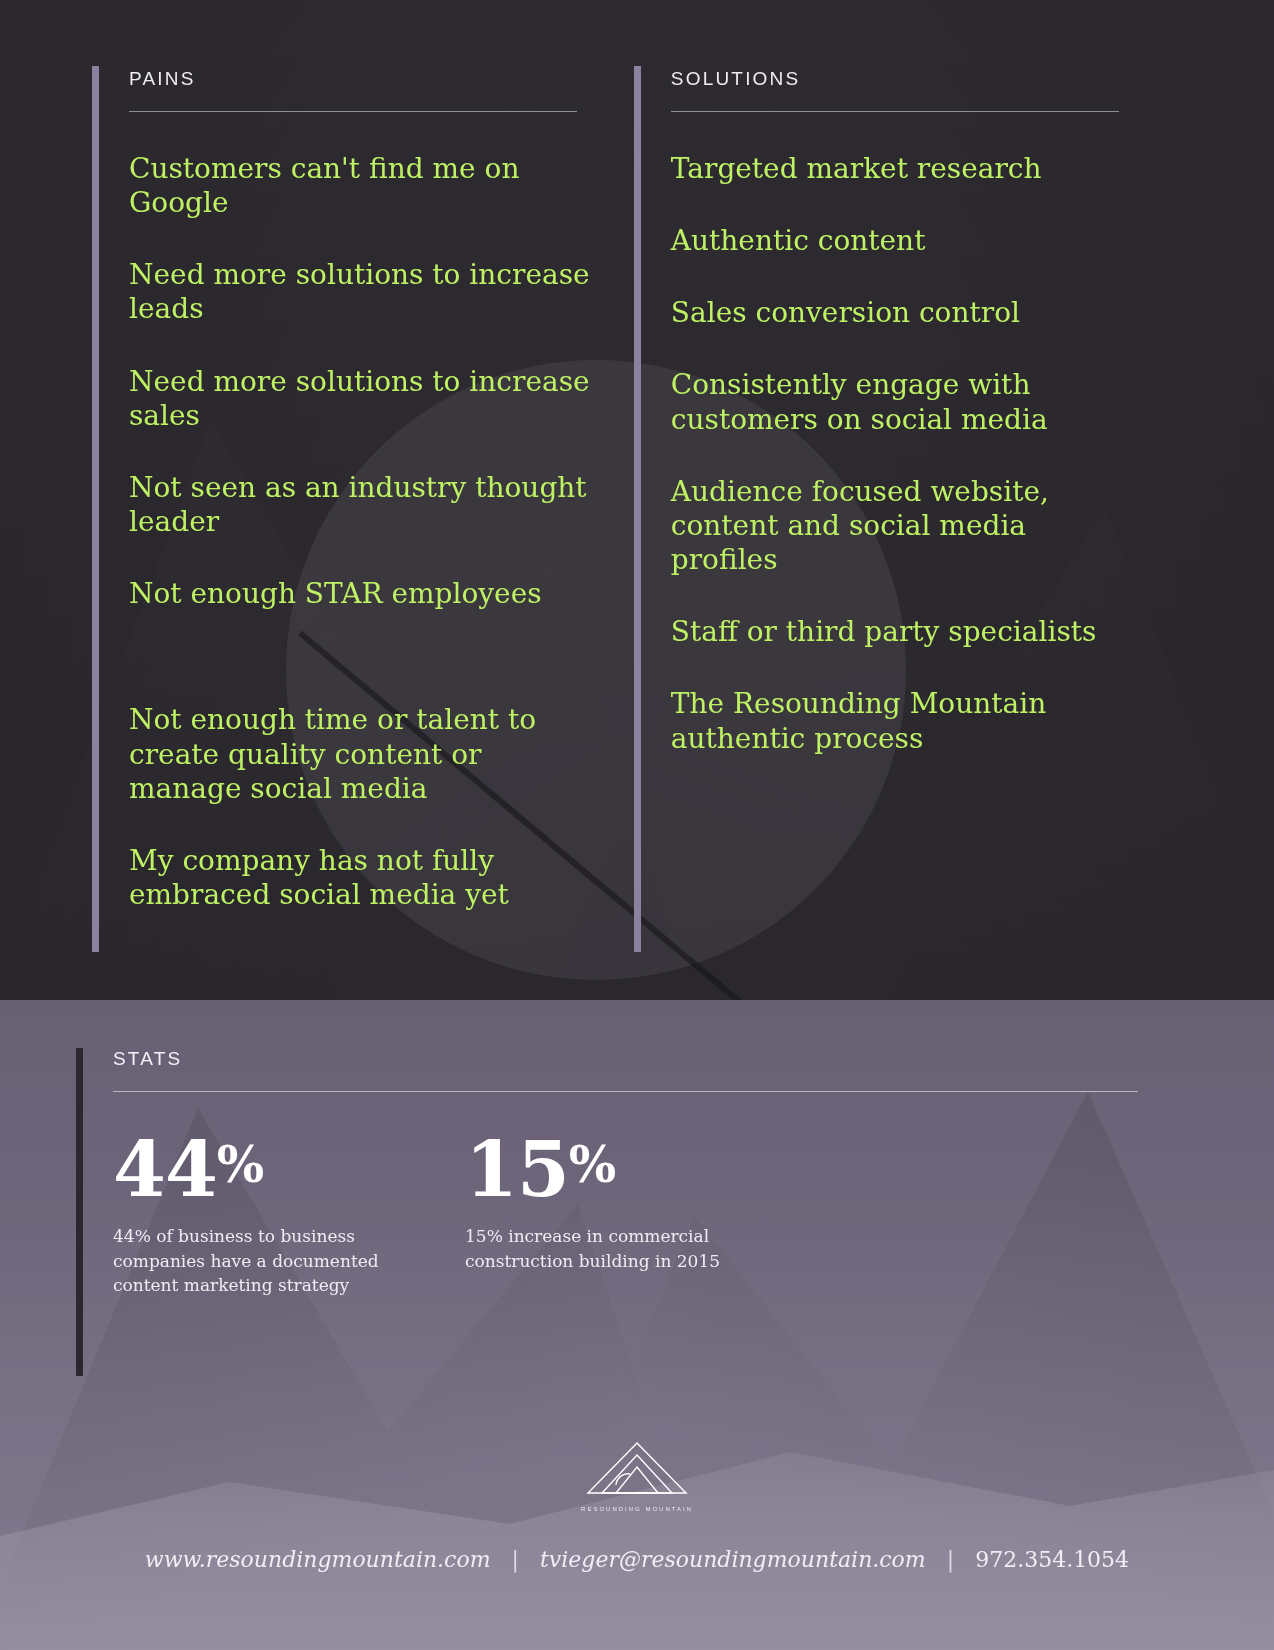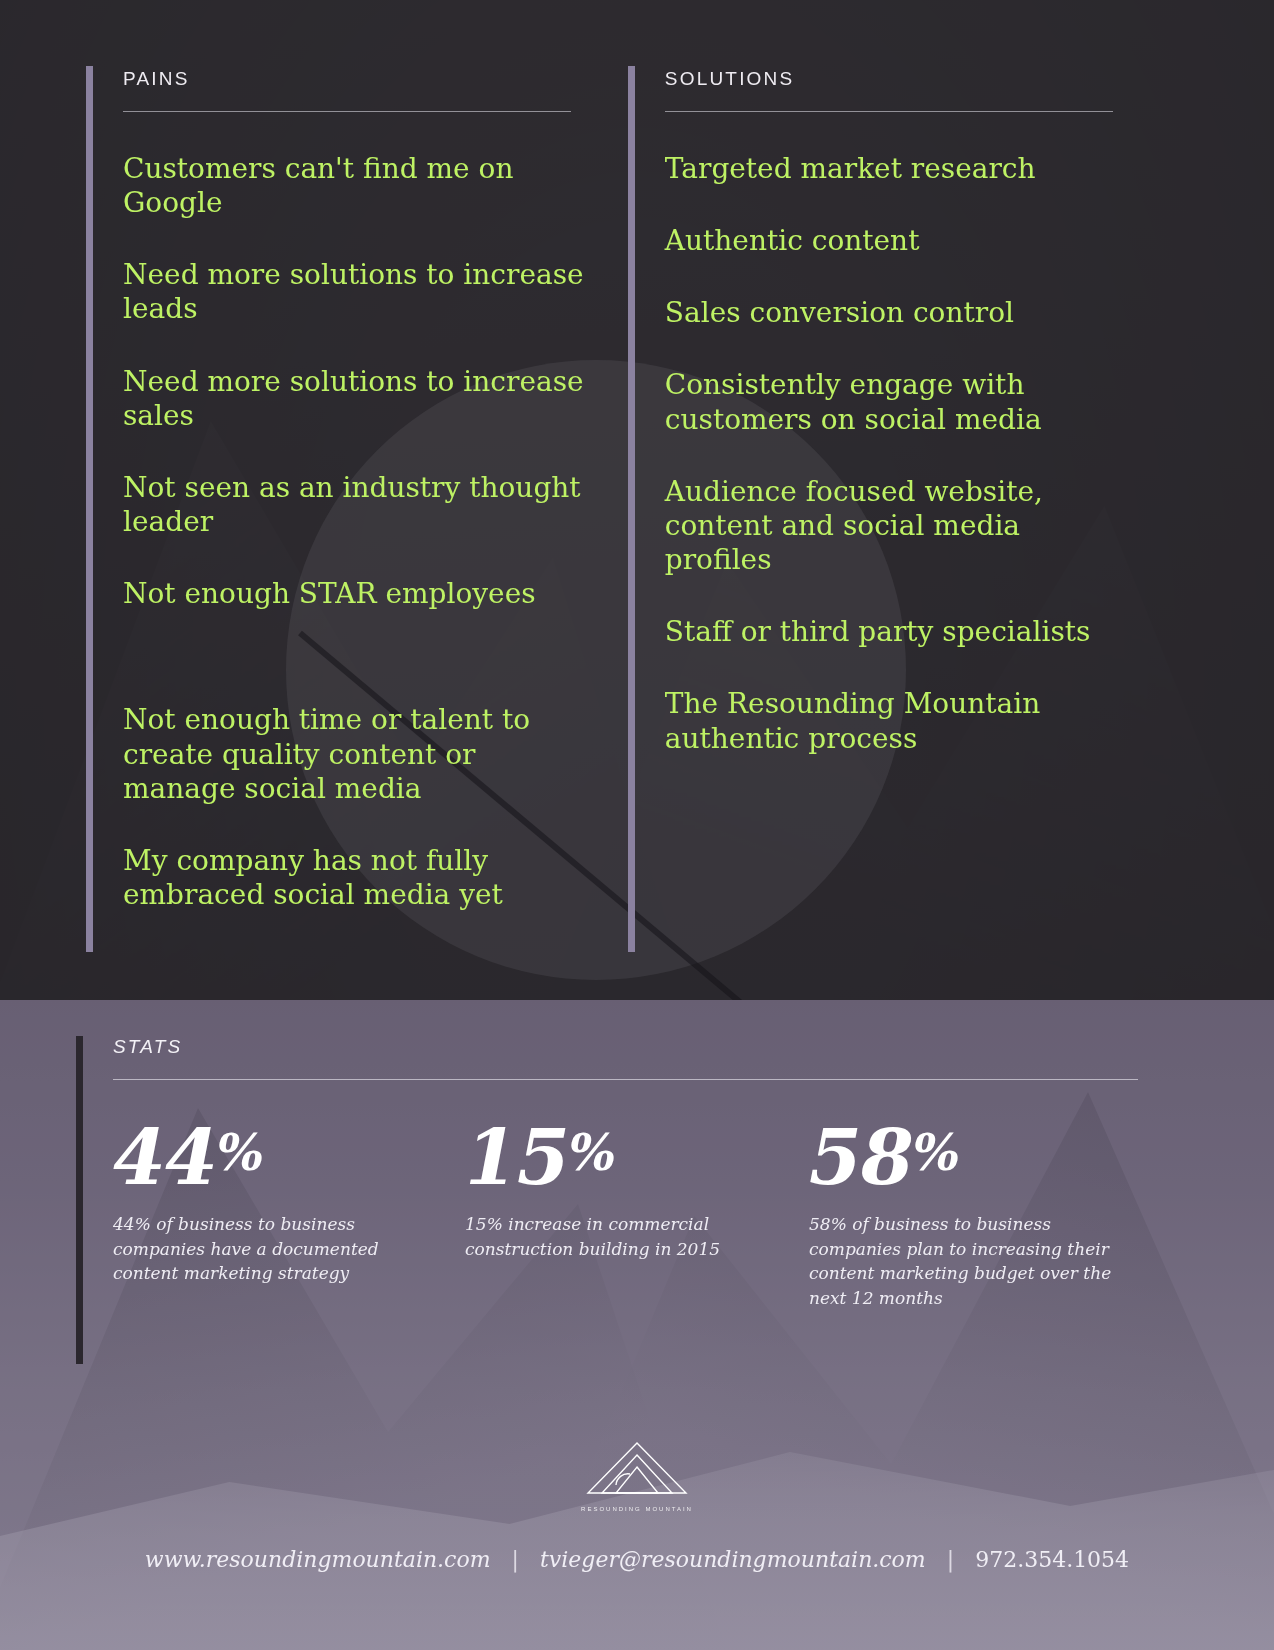--- a/index.html
+++ b/index.html
@@ -76,21 +76,21 @@
     position: absolute;
     left: 0; top: 0;
     width: 1274px;
     height: 1000px;
     background: rgba(44,41,46,0.80);
   }
 
   
   .columns {
     position: absolute;
-    left: 10px;
+    left: 16px;
     top: 0;
     width: 1146px;
     height: 1000px;
     display: flex;
     padding: 66px 0 0 0;
     box-sizing: border-box;
   }
   .col {
     position: relative;
     box-sizing: border-box;
@@ -188,23 +188,22 @@
   }
   .stats-veil {
     position: absolute;
     inset: 0;
     background: rgba(96,88,108,0.42);
   }
 
   .stats-content {
     position: absolute;
     left: 76px;
-    top: 36px;
+    top: 48px;
     width: 1120px;
-    font-style: italic;
   }
   .stats-rule {
     position: absolute;
     left: 0;
     top: 0;
     width: 7px;
     height: 328px;
     background: #2b272e;
   }
   .stats-inner { padding-left: 37px; }
@@ -362,24 +361,20 @@
           <div class="stat stat-1">
             <div class="stat-num"><span>44</span><span class="pct">%</span></div>
             <div class="stat-desc">44% of business to business companies have a documented content marketing strategy</div>
           </div>
 
           <div class="stat stat-2">
             <div class="stat-num"><span>15</span><span class="pct">%</span></div>
             <div class="stat-desc">15% increase in commercial construction building in 2015</div>
           </div>
 
-          <div class="stat stat-3">
-            <div class="stat-num"><span>58</span><span class="pct">%</span></div>
-            <div class="stat-desc">58% of business to business companies plan to increasing their content marketing budget over the next 12 months</div>
-          </div>
 
         </div>
       </div>
     </div>
 
     <div class="logo-wrap">
       <div class="logo-mark">
         <svg width="110" height="62" viewBox="0 0 110 62" fill="none" xmlns="http://www.w3.org/2000/svg">
           <polygon points="55,6 104,56 6,56" stroke="#ffffff" stroke-width="1.4" fill="none"></polygon>
           <polygon points="55,18 90,56 20,56" stroke="#ffffff" stroke-width="1.4" fill="none"></polygon>

